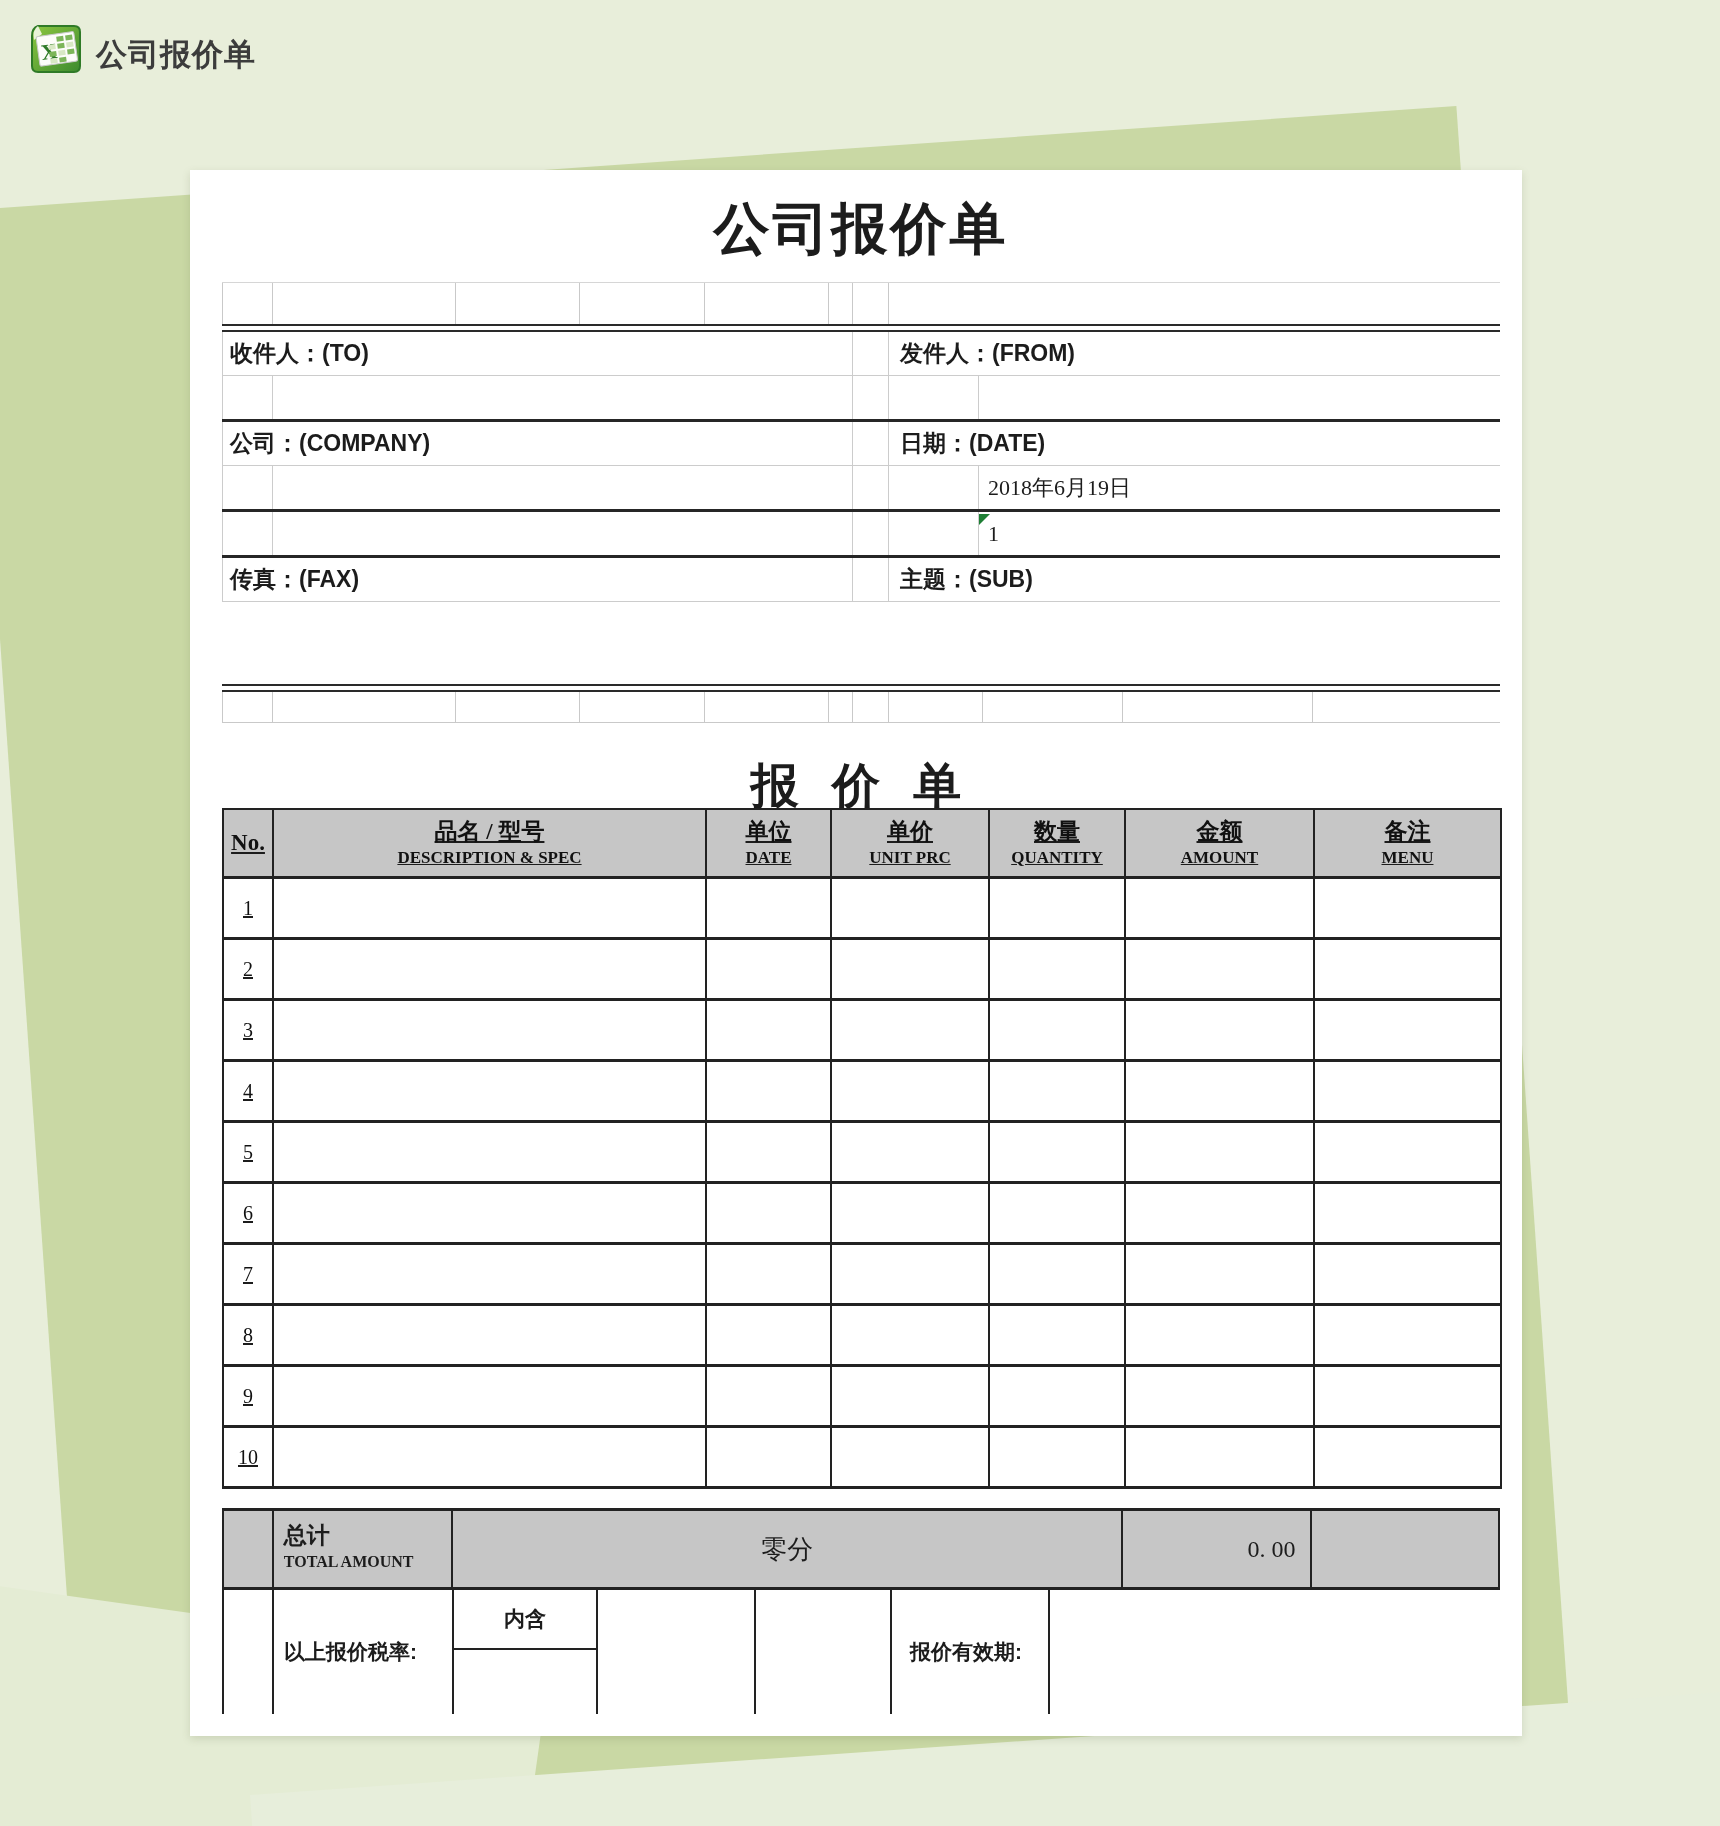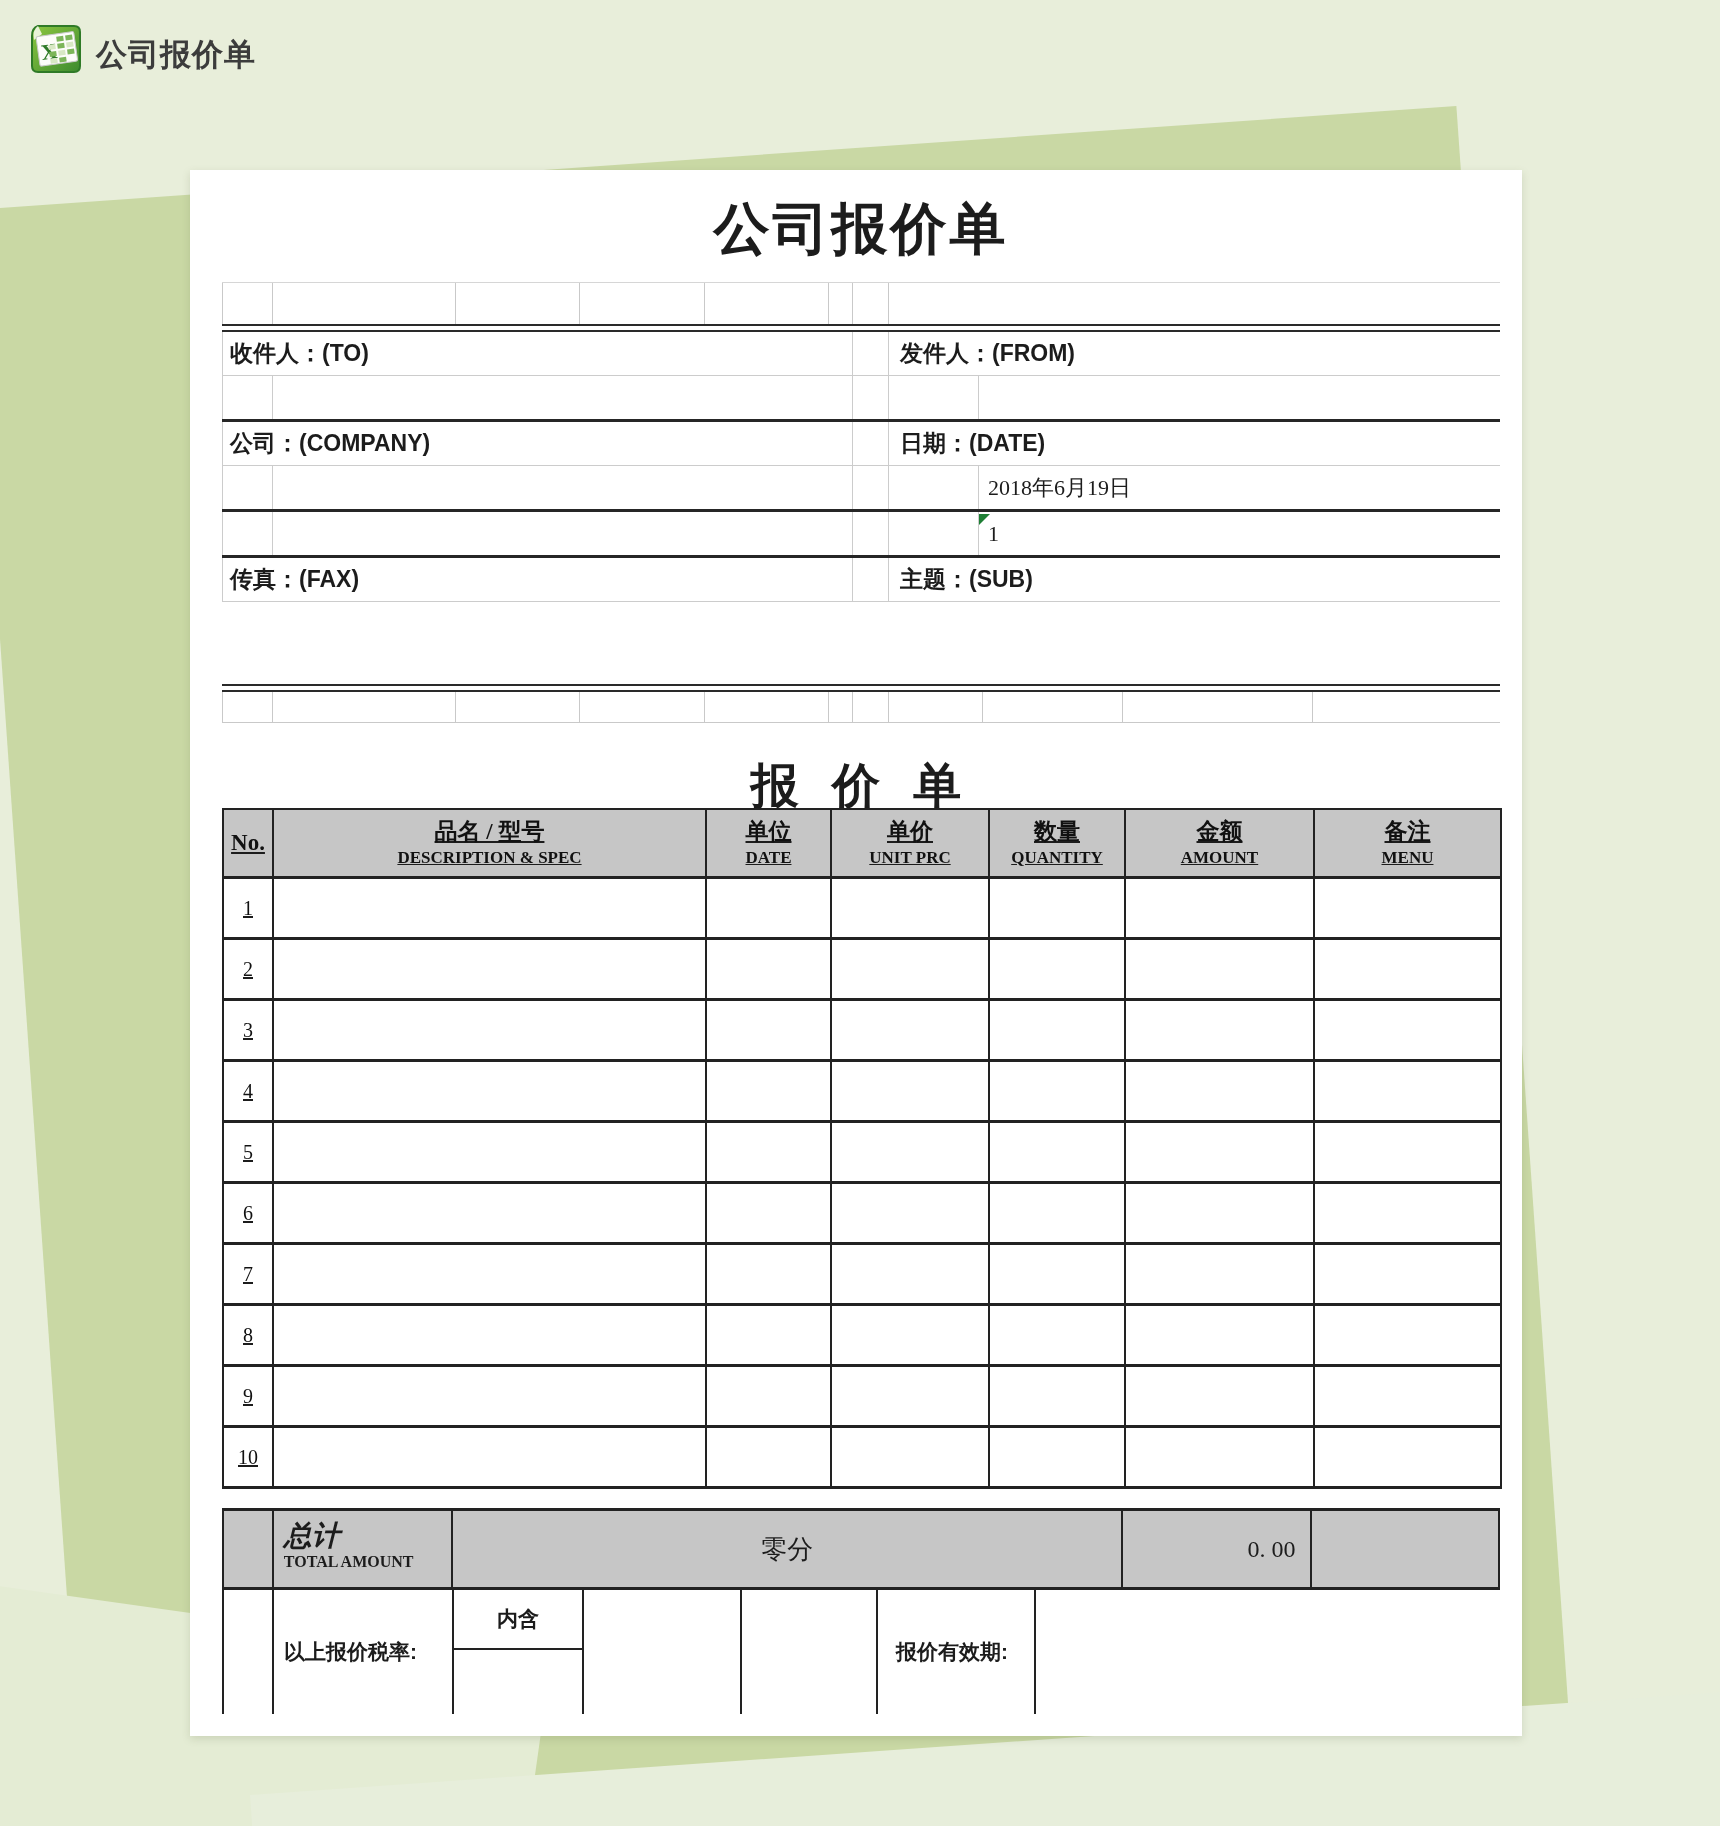--- a/index.html
+++ b/index.html
@@ -101,39 +101,39 @@
   
   .total-row{
     position:absolute;left:32px;top:1338px;width:1278px;height:82px;
     box-sizing:border-box;display:flex;background:#c6c6c6;
     border:2px solid #222222;border-top:3px solid #222222;border-bottom:3px solid #222222;
   }
   .total-row .tcell{box-sizing:border-box;border-right:2px solid #222222;height:100%;}
   .total-row .tcell:last-child{border-right:none;}
   .tc-no{width:50px;}
   .tc-label{width:180px;padding:10px 0 0 10px;font-family:"Liberation Serif",serif;font-weight:bold;}
-  .tc-label .zh{font-size:28px;line-height:30px;font-style:italic;}
+  .tc-label .zh{font-size:23px;line-height:30px;}
   .tc-label .en{font-size:16px;line-height:22px;}
   .tc-words{width:672px;display:flex;align-items:center;justify-content:center;
     font-size:26px;font-family:"Liberation Serif",serif;}
   .tc-amount{width:189px;display:flex;align-items:center;justify-content:flex-end;
     padding-right:14px;font-size:24px;font-family:"Liberation Serif",serif;}
   .tc-menu{width:187px;}
   
   .footer-row{
     position:absolute;left:32px;top:1420px;width:1278px;height:124px;
     box-sizing:border-box;display:flex;border-left:2px solid #222222;
   }
   .footer-row .fcell{box-sizing:border-box;border-right:2px solid #222222;height:100%;}
   .footer-row .fcell:last-child{border-right:none;}
   .fc0{width:50px;}
   .fc-tax{width:180px;display:flex;align-items:center;padding-left:10px;
     font-size:21px;font-weight:bold;}
   .fc-split{width:128px;display:flex;flex-direction:column;}
-  .fc-split2{width:130px;}
+  .fc-split2{width:144px;}
   .fc-split .top{height:60px;box-sizing:border-box;border-bottom:2px solid #222222;
     display:flex;align-items:center;justify-content:center;
     font-size:21px;font-weight:bold;}
   .fc-split .bottom{flex:1;}
   .fc-delivery{width:125px;display:flex;align-items:center;padding-left:34px;
     font-size:21px;font-weight:bold;}
   .fc-e1{width:158px;}
   .fc-e2{width:136px;}
   .fc-valid{width:158px;display:flex;align-items:center;padding-left:18px;
     font-size:21px;font-weight:bold;}

